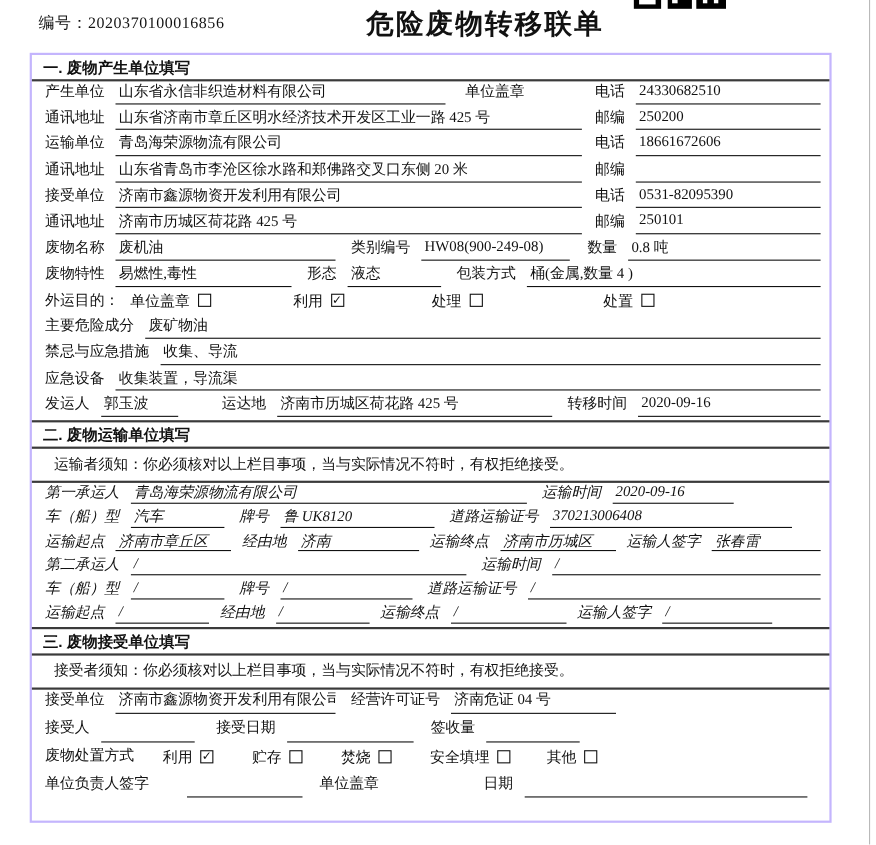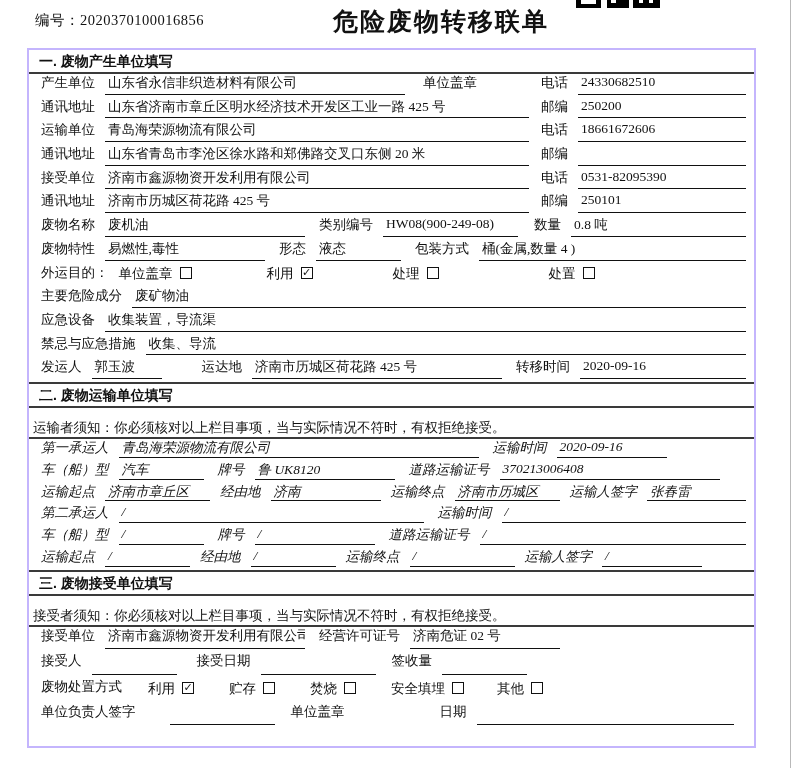--- a/index.html
+++ b/index.html
@@ -12,21 +12,21 @@
   .doc-title{position:absolute;left:333px;top:5px;font-size:25px;font-weight:bold;
              font-family:Liberation Mono, monospace;letter-spacing:2px;}
   .qr{position:absolute;left:576px;top:0;}
   
   .form-box{position:absolute;left:27px;top:48px;width:729px;height:700px;
             border:2px solid #c4b5fd;box-sizing:border-box;background:#fff;}
   .sec{border-top:2px solid #3a3a3a;}
   .sec:first-child{border-top:none;}
   .sec-head{height:22px;line-height:22px;padding-left:10px;font-weight:bold;font-size:14px;
             font-family:"Liberation Sans","DejaVu Sans",sans-serif;border-bottom:2px solid #3a3a3a;}
-  .notice{height:29px;display:flex;align-items:flex-end;padding-left:4px;
+  .notice{height:29px;display:flex;align-items:center;padding-left:20px;
           border-bottom:2px solid #3a3a3a;}
   .row{display:flex;padding:0 8px 3px 12px;box-sizing:border-box;}
   .s1 .row{height:23.7px;}
   .s2 .row{height:21.8px;font-style:italic;}
   .s3 .row{height:25.4px;}
   .lbl{white-space:nowrap;margin-right:10px;}
   .val{border-bottom:1px solid #111;padding:0 3px;white-space:nowrap;overflow:hidden;
        box-sizing:border-box;}
   .grow{flex:1 1 auto;}
   .spacer{flex:1 1 auto;}
@@ -149,26 +149,26 @@
             <span class="cb">
                 <i></i>
               </span>
           </span>
         </div>
         <div class="row">
           <span class="lbl">主要危险成分</span>
           <span class="val grow">废矿物油</span>
         </div>
         <div class="row">
+          <span class="lbl">禁忌与应急措施</span>
+          <span class="val grow">收集、导流</span>
+        </div>
+        <div class="row">
           <span class="lbl">应急设备</span>
           <span class="val grow">收集装置，导流渠</span>
-        </div>
-        <div class="row">
-          <span class="lbl">禁忌与应急措施</span>
-          <span class="val grow">收集、导流</span>
         </div>
         <div class="row">
           <span class="lbl">发运人</span>
           <span class="val w70">郭玉波</span>
           <span class="lbl ml40">运达地</span>
           <span class="val w250">济南市历城区荷花路 425 号</span>
           <span class="lbl ml14">转移时间</span>
           <span class="val grow">2020-09-16</span>
         </div>
       </div>
@@ -234,21 +234,21 @@
     <div class="sec">
       <div class="sec-head">三. 废物接受单位填写</div>
       <div class="notice">
         <span>接受者须知：你必须核对以上栏目事项，当与实际情况不符时，有权拒绝接受。</span>
       </div>
       <div class="s3">
         <div class="row">
           <span class="lbl">接受单位</span>
           <span class="val w200">济南市鑫源物资开发利用有限公司</span>
           <span class="lbl ml14">经营许可证号</span>
-          <span class="val w150">济南危证 02 号</span>
+          <span class="val w150">济南危证 04 号</span>
         </div>
         <div class="row">
           <span class="lbl">接受人</span>
           <span class="val w85"></span>
           <span class="lbl ml20">接受日期</span>
           <span class="val w115"></span>
           <span class="lbl ml16">签收量</span>
           <span class="val w85"></span>
         </div>
         <div class="row">

